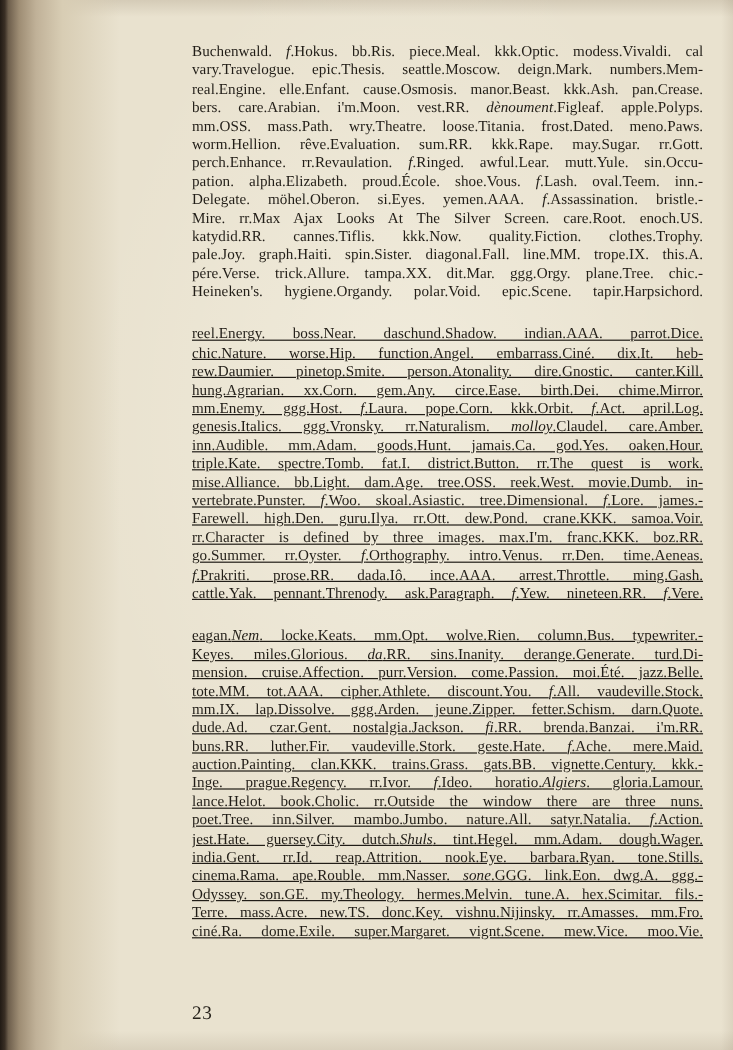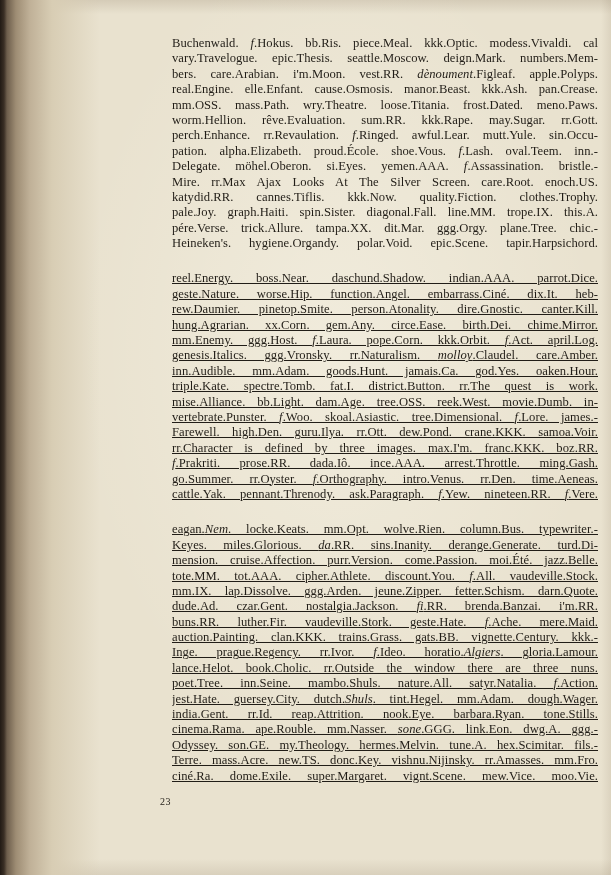--- a/index.html
+++ b/index.html
@@ -32,21 +32,21 @@
       #3a2f25 4px,
       #6d5e4c 7px,
       #9e8d74 16px,
       #c0b198 30px,
       #d8cdb4 52px,
       rgba(233,226,207,0) 100px);
     pointer-events: none;
   }
   .text-block {
     position: absolute;
-    left: 172px;
+    left: 160px;
     top: 36px;
     width: 426px;
     color: #211d17;
   }
   .para { margin: 0; }
   .para + .para { margin-top: 20px; text-decoration: underline; }
   .para:nth-child(3) { margin-top: 20px; }
   .text-line {
     font-size: 12.6px;
     line-height: 15.4px;
@@ -55,77 +55,77 @@
     text-align: justify;
     text-align-last: justify;
     letter-spacing: 0.05px;
     white-space: normal;
     overflow: hidden;
   }
   .text-line i { font-style: italic; }
   .page-number {
     position: absolute;
     left: 160px;
-    top: 796px;
-    font-size: 10px;
+    top: 836px;
+    font-size: 16px;
     color: #26221b;
     letter-spacing: 0.5px;
   }
 </style>
 </head>
 <body>
 
 <div class="scan-page">
   <div class="gutter-shadow"></div>
   <div class="text-block" id="text-block">
       <div class="para">
         <div class="text-line"><span>Buchenwald. </span><i>f</i><span>.Hokus. bb.Ris. piece.Meal. kkk.Optic. modess.Vivaldi. cal</span></div>
         <div class="text-line"><span>vary.Travelogue. epic.Thesis. seattle.Moscow. deign.Mark. numbers.Mem-</span></div>
+        <div class="text-line"><span>real.Engine. elle.Enfant. cause.Osmosis. manor.Beast. kkk.Ash. pan.Crease.</span></div>
         <div class="text-line"><span>bers. care.Arabian. i'm.Moon. vest.RR. </span><i>dènoument</i><span>.Figleaf. apple.Polyps.</span></div>
-        <div class="text-line"><span>real.Engine. elle.Enfant. cause.Osmosis. manor.Beast. kkk.Ash. pan.Crease.</span></div>
         <div class="text-line"><span>mm.OSS. mass.Path. wry.Theatre. loose.Titania. frost.Dated. meno.Paws.</span></div>
         <div class="text-line"><span>worm.Hellion. rêve.Evaluation. sum.RR. kkk.Rape. may.Sugar. rr.Gott.</span></div>
         <div class="text-line"><span>perch.Enhance. rr.Revaulation. </span><i>f</i><span>.Ringed. awful.Lear. mutt.Yule. sin.Occu-</span></div>
         <div class="text-line"><span>pation. alpha.Elizabeth. proud.École. shoe.Vous. </span><i>f</i><span>.Lash. oval.Teem. inn.-</span></div>
         <div class="text-line"><span>Delegate. möhel.Oberon. si.Eyes. yemen.AAA. </span><i>f</i><span>.Assassination. bristle.-</span></div>
         <div class="text-line"><span>Mire. rr.Max Ajax Looks At The Silver Screen. care.Root. enoch.US.</span></div>
         <div class="text-line"><span>katydid.RR. cannes.Tiflis. kkk.Now. quality.Fiction. clothes.Trophy.</span></div>
         <div class="text-line"><span>pale.Joy. graph.Haiti. spin.Sister. diagonal.Fall. line.MM. trope.IX. this.A.</span></div>
         <div class="text-line"><span>pére.Verse. trick.Allure. tampa.XX. dit.Mar. ggg.Orgy. plane.Tree. chic.-</span></div>
         <div class="text-line"><span>Heineken's. hygiene.Organdy. polar.Void. epic.Scene. tapir.Harpsichord.</span></div>
       </div>
       <div class="para">
         <div class="text-line"><span>reel.Energy. boss.Near. daschund.Shadow. indian.AAA. parrot.Dice.</span></div>
-        <div class="text-line"><span>geste.Nature. worse.Hip. function.Angel. embarrass.Ciné. dix.It. heb-</span></div>
+        <div class="text-line"><span>chic.Nature. worse.Hip. function.Angel. embarrass.Ciné. dix.It. heb-</span></div>
         <div class="text-line"><span>rew.Daumier. pinetop.Smite. person.Atonality. dire.Gnostic. canter.Kill.</span></div>
         <div class="text-line"><span>hung.Agrarian. xx.Corn. gem.Any. circe.Ease. birth.Dei. chime.Mirror.</span></div>
         <div class="text-line"><span>mm.Enemy. ggg.Host. </span><i>f</i><span>.Laura. pope.Corn. kkk.Orbit. </span><i>f</i><span>.Act. april.Log.</span></div>
         <div class="text-line"><span>genesis.Italics. ggg.Vronsky. rr.Naturalism. </span><i>molloy</i><span>.Claudel. care.Amber.</span></div>
         <div class="text-line"><span>inn.Audible. mm.Adam. goods.Hunt. jamais.Ca. god.Yes. oaken.Hour.</span></div>
         <div class="text-line"><span>triple.Kate. spectre.Tomb. fat.I. district.Button. rr.The quest is work.</span></div>
         <div class="text-line"><span>mise.Alliance. bb.Light. dam.Age. tree.OSS. reek.West. movie.Dumb. in-</span></div>
         <div class="text-line"><span>vertebrate.Punster. </span><i>f</i><span>.Woo. skoal.Asiastic. tree.Dimensional. </span><i>f</i><span>.Lore. james.-</span></div>
         <div class="text-line"><span>Farewell. high.Den. guru.Ilya. rr.Ott. dew.Pond. crane.KKK. samoa.Voir.</span></div>
         <div class="text-line"><span>rr.Character is defined by three images. max.I'm. franc.KKK. boz.RR.</span></div>
+        <div class="text-line"><span>go.Summer. rr.Oyster. </span><i>f</i><span>.Orthography. intro.Venus. rr.Den. time.Aeneas.</span></div>
         <div class="text-line"><i>f</i><span>.Prakriti. prose.RR. dada.Iô. ince.AAA. arrest.Throttle. ming.Gash.</span></div>
-        <div class="text-line"><span>go.Summer. rr.Oyster. </span><i>f</i><span>.Orthography. intro.Venus. rr.Den. time.Aeneas.</span></div>
         <div class="text-line"><span>cattle.Yak. pennant.Threnody. ask.Paragraph. </span><i>f</i><span>.Yew. nineteen.RR. </span><i>f</i><span>.Vere.</span></div>
       </div>
       <div class="para">
         <div class="text-line"><span>eagan.</span><i>Nem</i><span>. locke.Keats. mm.Opt. wolve.Rien. column.Bus. typewriter.-</span></div>
         <div class="text-line"><span>Keyes. miles.Glorious. </span><i>da</i><span>.RR. sins.Inanity. derange.Generate. turd.Di-</span></div>
         <div class="text-line"><span>mension. cruise.Affection. purr.Version. come.Passion. moi.Été. jazz.Belle.</span></div>
         <div class="text-line"><span>tote.MM. tot.AAA. cipher.Athlete. discount.You. </span><i>f</i><span>.All. vaudeville.Stock.</span></div>
         <div class="text-line"><span>mm.IX. lap.Dissolve. ggg.Arden. jeune.Zipper. fetter.Schism. darn.Quote.</span></div>
         <div class="text-line"><span>dude.Ad. czar.Gent. nostalgia.Jackson. </span><i>fi</i><span>.RR. brenda.Banzai. i'm.RR.</span></div>
         <div class="text-line"><span>buns.RR. luther.Fir. vaudeville.Stork. geste.Hate. </span><i>f</i><span>.Ache. mere.Maid.</span></div>
         <div class="text-line"><span>auction.Painting. clan.KKK. trains.Grass. gats.BB. vignette.Century. kkk.-</span></div>
         <div class="text-line"><span>Inge. prague.Regency. rr.Ivor. </span><i>f</i><span>.Ideo. horatio.</span><i>Algiers</i><span>. gloria.Lamour.</span></div>
         <div class="text-line"><span>lance.Helot. book.Cholic. rr.Outside the window there are three nuns.</span></div>
-        <div class="text-line"><span>poet.Tree. inn.Seine. mambo.Shuls. nature.All. satyr.Natalia. </span><i>f</i><span>.Action.</span></div>
+        <div class="text-line"><span>poet.Tree. inn.Silver. mambo.Jumbo. nature.All. satyr.Natalia. </span><i>f</i><span>.Action.</span></div>
         <div class="text-line"><span>jest.Hate. guersey.City. dutch.</span><i>Shuls</i><span>. tint.Hegel. mm.Adam. dough.Wager.</span></div>
         <div class="text-line"><span>india.Gent. rr.Id. reap.Attrition. nook.Eye. barbara.Ryan. tone.Stills.</span></div>
         <div class="text-line"><span>cinema.Rama. ape.Rouble. mm.Nasser. </span><i>sone</i><span>.GGG. link.Eon. dwg.A. ggg.-</span></div>
         <div class="text-line"><span>Odyssey. son.GE. my.Theology. hermes.Melvin. tune.A. hex.Scimitar. fils.-</span></div>
         <div class="text-line"><span>Terre. mass.Acre. new.TS. donc.Key. vishnu.Nijinsky. rr.Amasses. mm.Fro.</span></div>
         <div class="text-line"><span>ciné.Ra. dome.Exile. super.Margaret. vignt.Scene. mew.Vice. moo.Vie.</span></div>
       </div>
     </div>
   <div class="page-number">23</div>
 </div>

